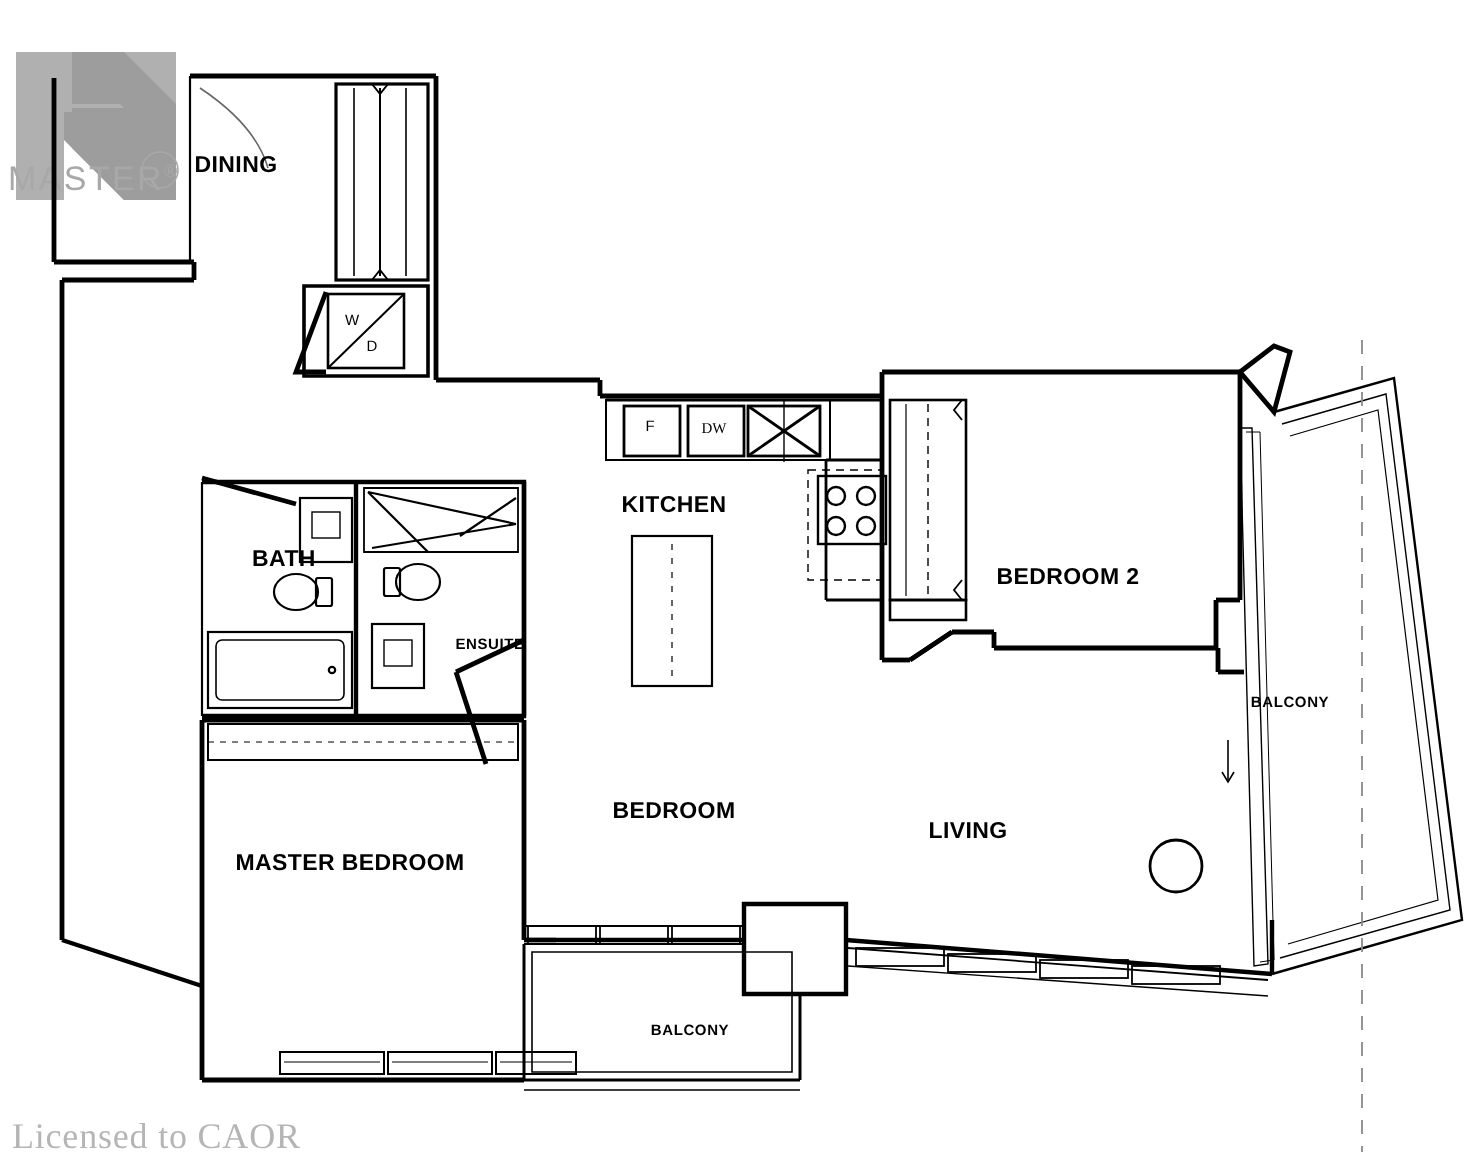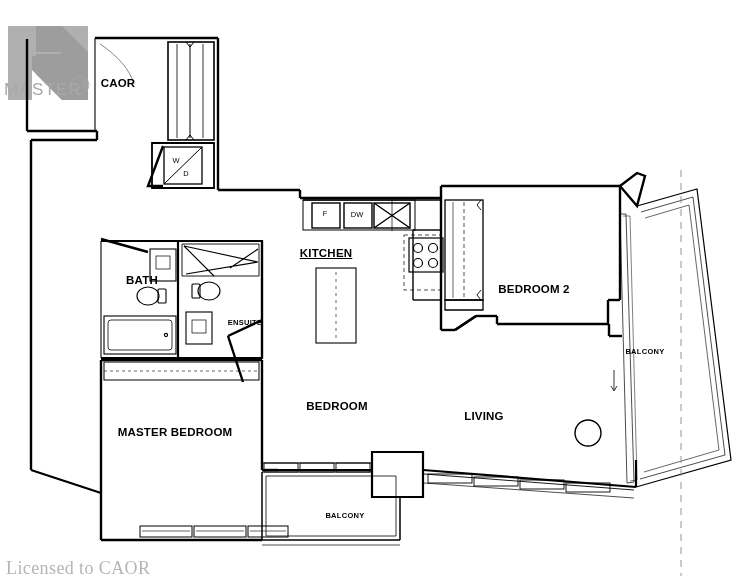--- a/index.html
+++ b/index.html
@@ -317,31 +317,31 @@
       <path d="M31 470 L101 493" stroke-width="2.2"></path>
       <path d="M101 493 V540" stroke-width="0.9"></path>
     </g>
 
     <g fill="none" stroke="#666666" stroke-width="0.8">
       <path d="M100 44 C 118 56, 130 70, 134 84" stroke-dasharray="0"></path>
       <circle cx="80" cy="85" r="9" stroke="#a8a8a8"></circle>
     </g>
   </svg>
 
-  <div class="room-label lbl-lg" style="left:118px; top:83px;">CAOR</div>
+  <div class="room-label lbl-lg" style="left:118px; top:83px;">DINING</div>
   <div class="room-label lbl-lg" style="left:142px; top:280px;">BATH</div>
   <div class="room-label lbl-sm" style="left:233px; top:322px;margin-left:12px;">ENSUITE</div>
-  <div class="room-label lbl-lg" style="left:326px; top:253px;text-decoration:underline;">KITCHEN</div>
+  <div class="room-label lbl-lg" style="left:337px; top:253px;">KITCHEN</div>
   <div class="room-label lbl-lg" style="left:534px; top:289px;">BEDROOM 2</div>
   <div class="room-label lbl-lg" style="left:484px; top:385px;margin-top:31px;">LIVING</div>
   <div class="room-label lbl-lg" style="left:337px; top:406px;">BEDROOM</div>
   <div class="room-label lbl-lg" style="left:175px; top:432px;">MASTER BEDROOM</div>
   <div class="room-label lbl-sm" style="left:645px; top:351px;">BALCONY</div>
   <div class="room-label lbl-sm" style="left:345px; top:515px;">BALCONY</div>
 
   <div class="room-label lbl-appl" style="left:325px; top:213px;">F</div>
-  <div class="room-label lbl-appl" style="left:357px; top:214px;">DW</div>
+  <div class="room-label lbl-appl" style="left:357px; top:214px;font-family:Liberation Serif, serif;">DW</div>
   <div class="room-label lbl-appl" style="left:176px; top:160px;">W</div>
   <div class="room-label lbl-appl" style="left:186px; top:173px;">D</div>
 
   <div class="footer-text">Licensed to CAOR</div>
 
 </div>
 
 </body></html>

